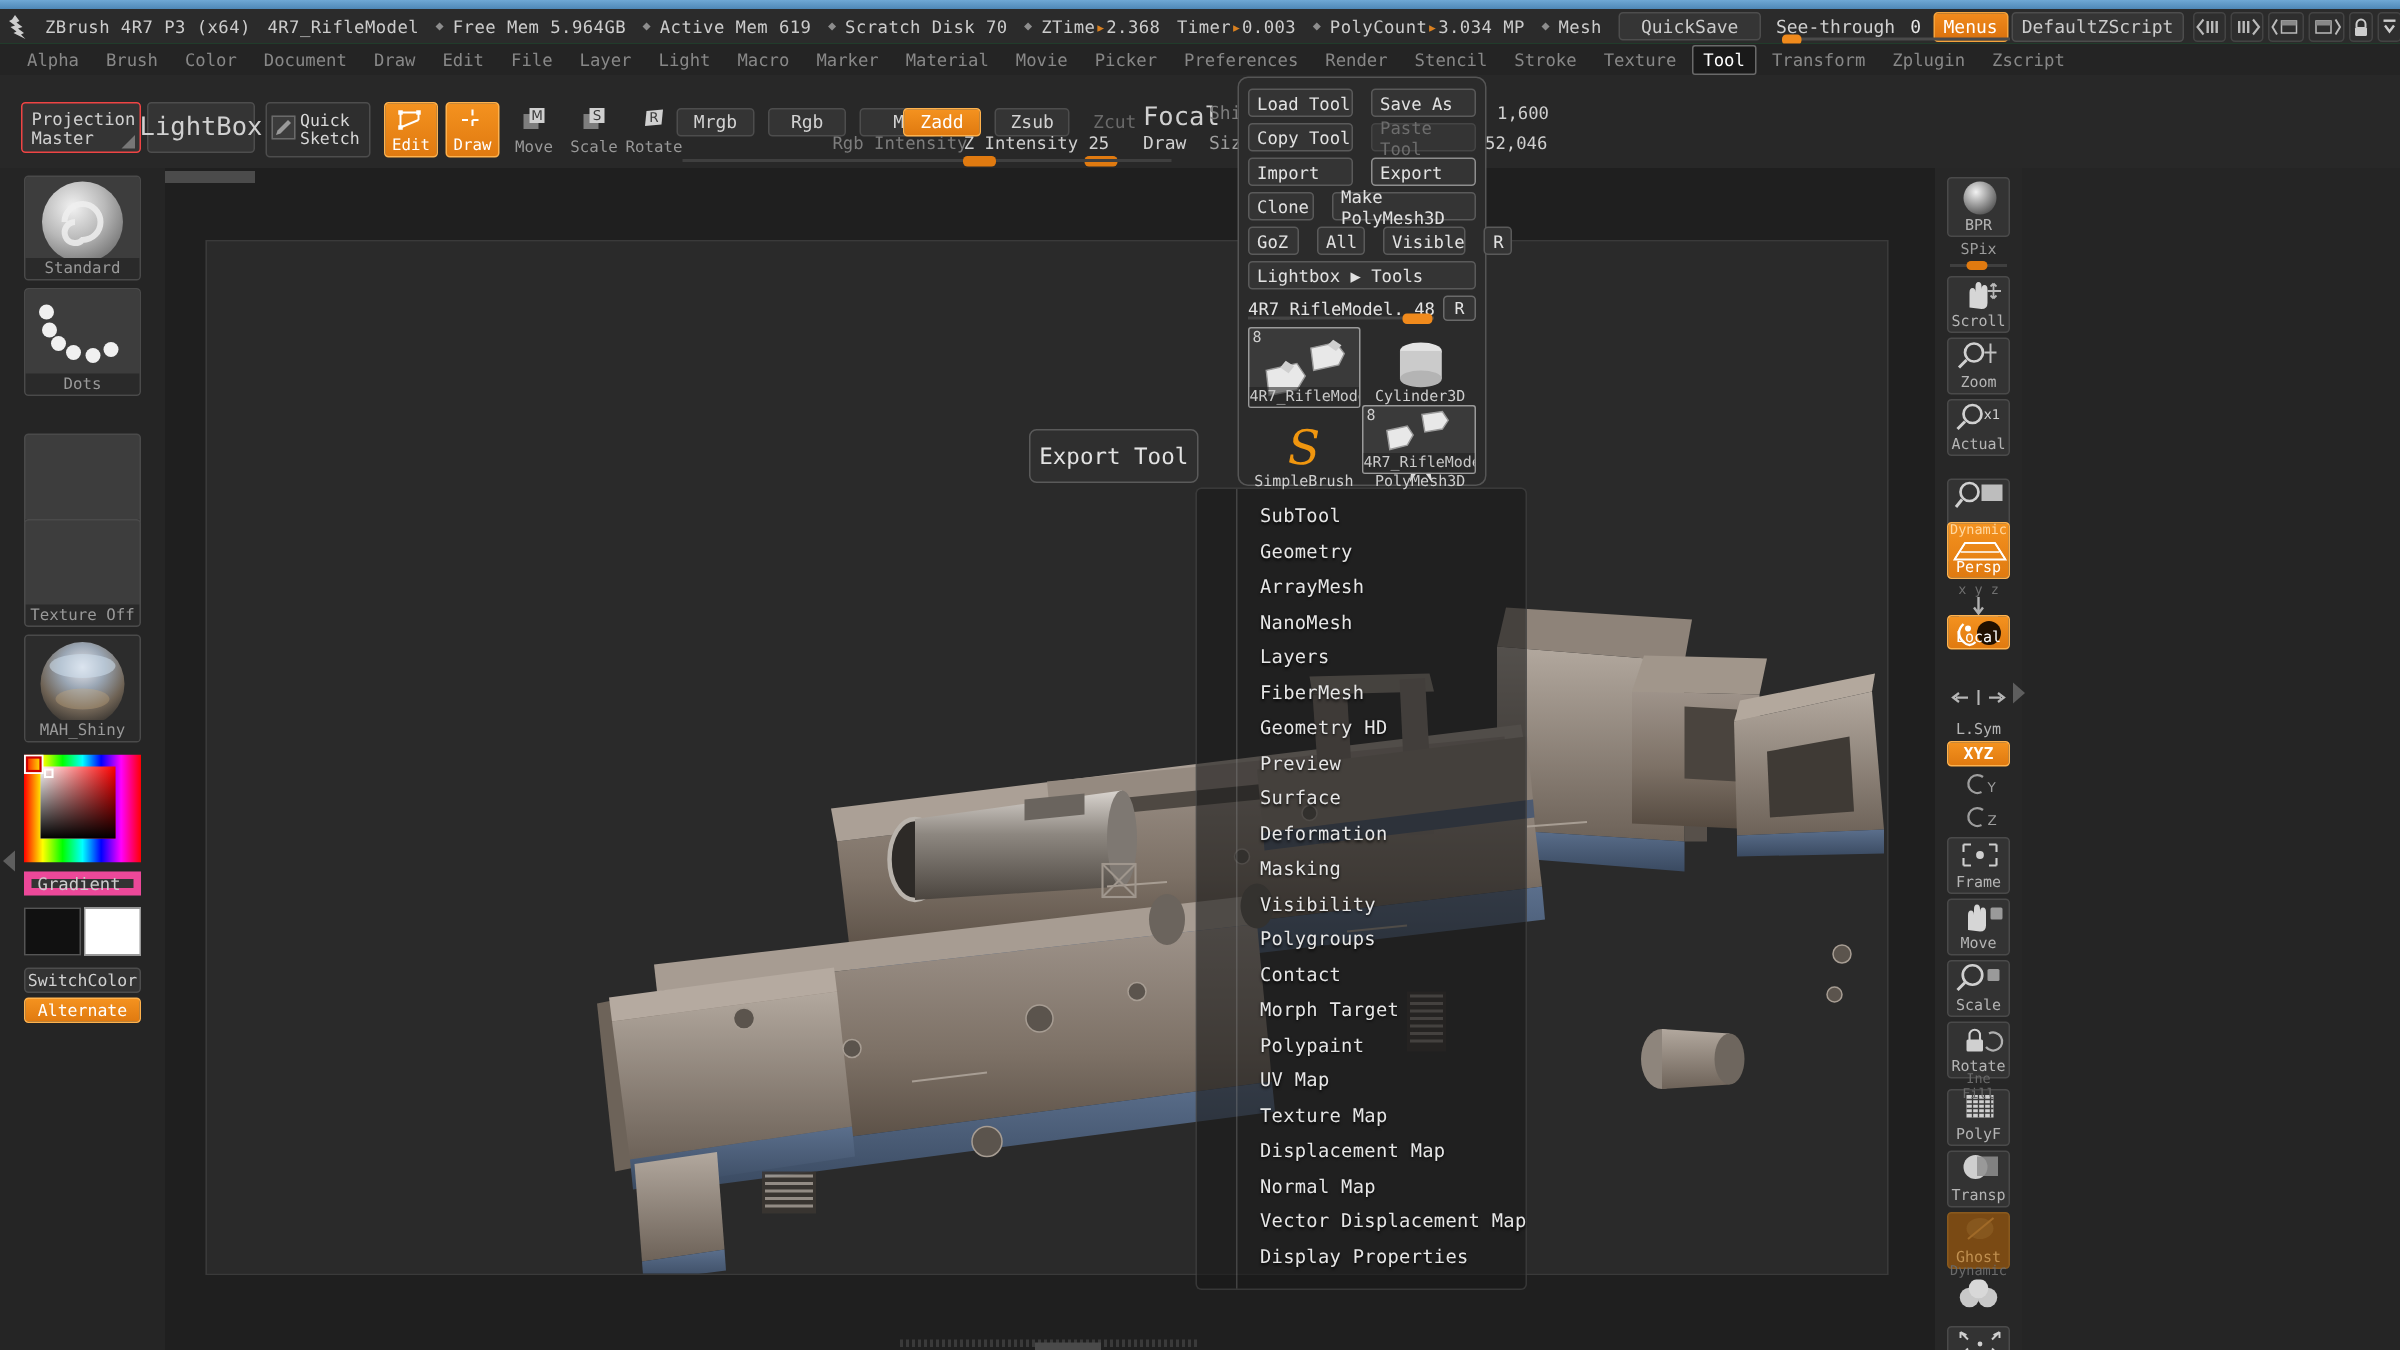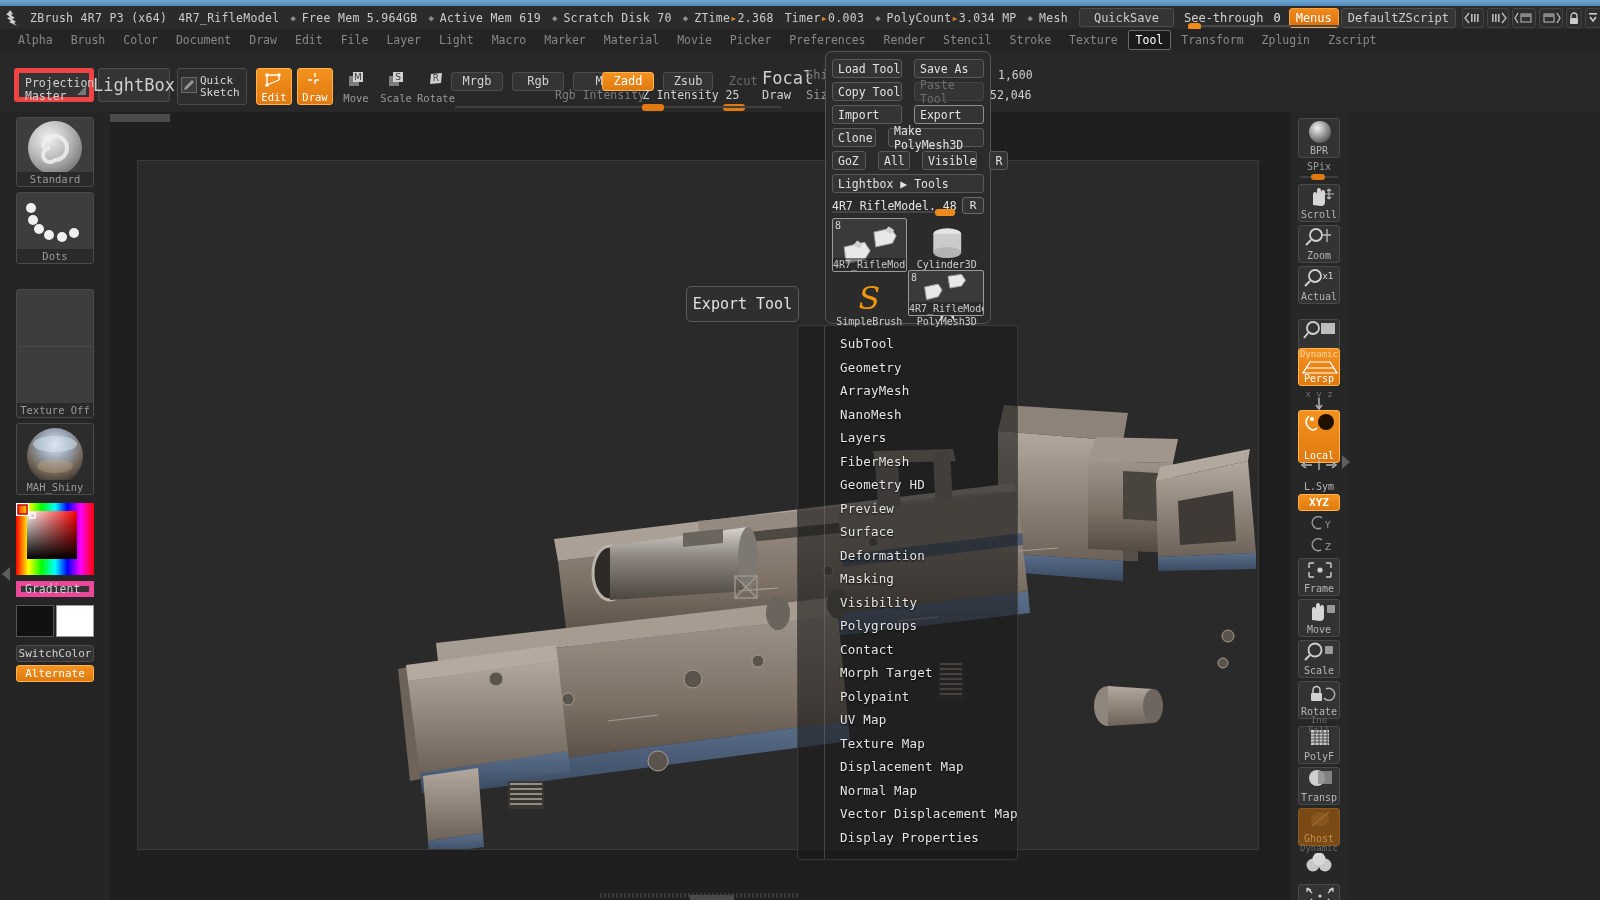--- a/index.html
+++ b/index.html
@@ -71,21 +71,21 @@
   #menubar .mitem.active {
     color: #ffffff; background: #1a1a1a; border-color: #6a6a6a;
   }
 
   
   #topshelf {
     position: absolute; left: 0; top: 50px; width: 1600px; height: 62px;
     background: #282828;
   }
   #projmaster { position:absolute; left: 14px; top: 18px; width: 80px; height: 34px;
-    background:#343434; border:5px solid #ef4444; border-radius:3px; color:#d0d0d0;
+    background:#343434; border:1px solid #ef4444; border-radius:3px; color:#d0d0d0;
     font-size:11.5px; font-family:"DejaVu Sans Mono", monospace; line-height:13px;
     padding: 4px 0 0 6px; }
   #projmaster .tri { position:absolute; right:3px; bottom:2px; width:0; height:0;
     border-left: 9px solid transparent; border-bottom: 9px solid #777; }
   #lightbox { position:absolute; left: 98px; top: 18px; width: 72px; height: 34px;
     background:#343434; border:1px solid #4d4d4d; border-radius:3px; color:#d0d0d0;
     font-size:17px; font-family:"DejaVu Sans Mono", monospace;
     display:flex; align-items:center; justify-content:center; }
   #quicksketch { position:absolute; left: 177px; top: 18px; width: 70px; height: 37px;
     background:#2e2e2e; border:1px solid #4d4d4d; border-radius:3px; color:#d8d8d8;
@@ -850,21 +850,21 @@
 
       <div class="rsbtn" style="top:277px; height:38px;">
         <div style="position:absolute; left:0; right:0; top:0; font-size:9px; color:#6f6f6f;">x y z</div>
         <svg width="42" height="20" viewBox="0 0 42 20" style="margin-top:7px">
           <path d="M21 2 v10 M18 9 l3 4 l3 -4" stroke="#b0b0b0" stroke-width="1.6" fill="none"></path>
           <rect x="8" y="15" width="26" height="1.4" fill="#b0b0b0"></rect>
         </svg>
         <span class="cap">Floor</span>
       </div>
 
-      <div class="rsbtn on" style="top:298px; height:53px;">
+      <div class="rsbtn on" style="top:298px; height:23px;">
         <svg width="42" height="24" viewBox="0 0 42 24">
           <circle cx="27" cy="11" r="8" fill="#201000"></circle>
           <path d="M10 5 q-6 6 0 12 q4 4 8 0" stroke="#fff" stroke-width="1.6" fill="none"></path>
           <circle cx="13" cy="8" r="2" fill="#fff"></circle>
         </svg>
         <span class="cap">Local</span>
       </div>
 
       <div class="rsbtn" style="top:345px; height:36px;">
         <svg width="42" height="20" viewBox="0 0 42 20">

